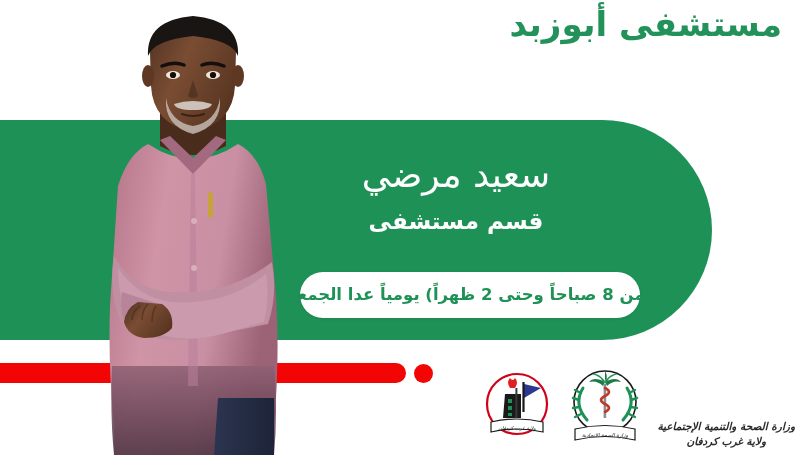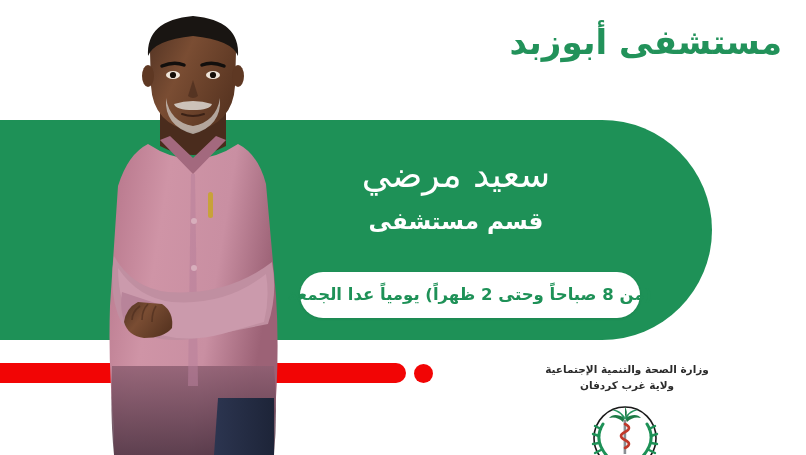--- a/index.html
+++ b/index.html
@@ -18,21 +18,21 @@
     left:0;top:120px;
     width:712px;height:220px;
     background:#1e9157;
     border-radius:0 140px 140px 0;
     z-index:2;
   }
 
   
   .header-title{
     position:absolute;
-    top:22px;right:24px;
+    top:4px;right:24px;
     z-index:6;
     color:#22925a;
     font-size:34px;
     font-weight:bold;
     letter-spacing:0px;
     direction:rtl;
     white-space:nowrap;
     line-height:1.2;
   }
 
@@ -108,25 +108,26 @@
   }
   .person svg{display:block;width:210px;height:449px;}
 
   
   .footer{
     position:absolute;
     z-index:6;
     left:455px;top:362px;
     width:340px;height:88px;
     display:flex;
-    flex-direction:column;
-    align-items:center;
+    flex-direction:row;
+    align-items:flex-end;
     justify-content:flex-start;
     gap:8px;
     direction:rtl;
+    font-style:italic;
   }
   .ministry-text{
     direction:rtl;
     text-align:center;
     color:#2b2b2b;
     font-size:10.5px;
     font-weight:bold;
     line-height:1.5;
     white-space:nowrap;
     padding-left:4px;

